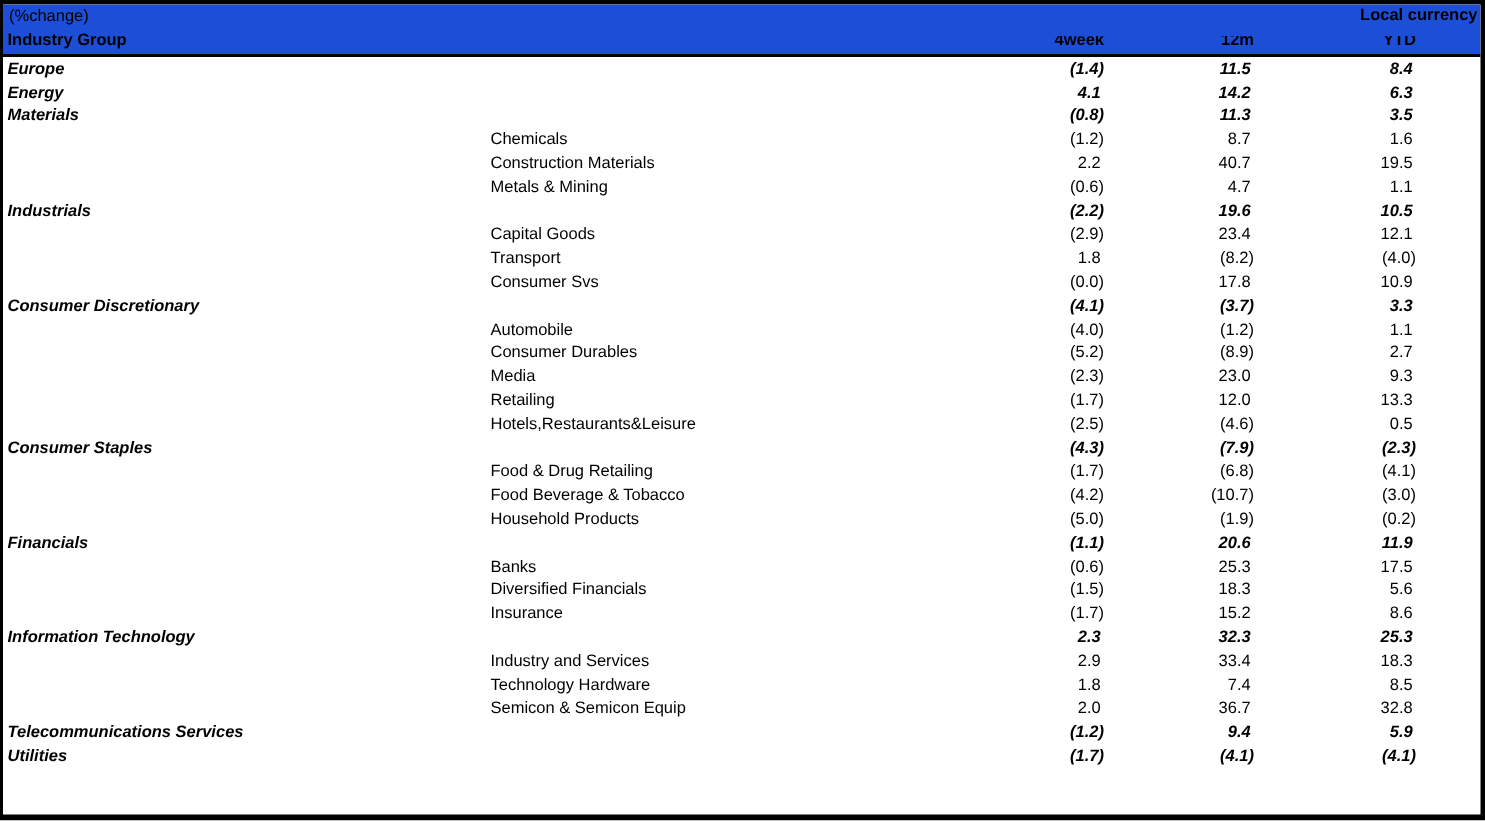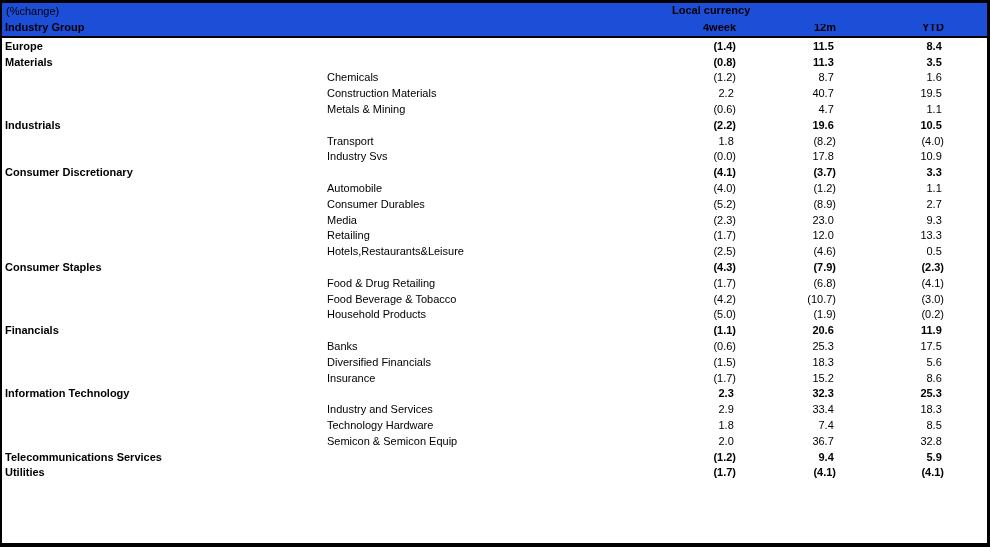--- a/index.html
+++ b/index.html
@@ -40,21 +40,21 @@
     font-size: 11px;
     font-weight: normal;
     line-height: 12px;
   }
   .currency-header {
     position: absolute;
     left: 670px;
     right: 2px;
     top: 0;
     height: 14px;
-    text-align: left;
+    text-align: right;
     font-size: 11px;
     font-weight: bold;
     line-height: 14px;
     border-bottom: 7px solid #1d4ed8;
   }
   
   table.grid {
     width: 985px;
     table-layout: fixed;
     border-collapse: collapse;
@@ -77,21 +77,21 @@
   td.spacer { }
   
   tbody tr td {
     height: 15.81px;
     padding-top: 0;
     padding-bottom: 0;
     font-size: 11px;
     vertical-align: middle;
     line-height: 12px;
   }
-  tr.group td { font-weight: bold; }
+  tr.group td { font-weight: bold; font-style: italic; }
   tr.sub td   { font-weight: normal; }
   tr.sub td.name { padding-left: 325px; }
 </style>
 </head>
 <body>
 
 <div class="sheet">
 
   <div class="header-band">
     <div class="hdr-row1">
@@ -128,20 +128,27 @@
     </colgroup>
     <tbody>
         <tr class="group">
           <td class="name">Europe</td>
           <td class="num">(1.4)</td>
           <td class="num">11.5 </td>
           <td class="num">8.4 </td>
           <td class="spacer"></td>
         </tr>
         <tr class="group">
+          <td class="name">Energy</td>
+          <td class="num">4.1 </td>
+          <td class="num">14.2 </td>
+          <td class="num">6.3 </td>
+          <td class="spacer"></td>
+        </tr>
+        <tr class="group">
           <td class="name">Materials</td>
           <td class="num">(0.8)</td>
           <td class="num">11.3 </td>
           <td class="num">3.5 </td>
           <td class="spacer"></td>
         </tr>
         <tr class="sub">
           <td class="name">Chemicals</td>
           <td class="num">(1.2)</td>
           <td class="num">8.7 </td>
@@ -163,28 +170,35 @@
           <td class="spacer"></td>
         </tr>
         <tr class="group">
           <td class="name">Industrials</td>
           <td class="num">(2.2)</td>
           <td class="num">19.6 </td>
           <td class="num">10.5 </td>
           <td class="spacer"></td>
         </tr>
         <tr class="sub">
+          <td class="name">Capital Goods</td>
+          <td class="num">(2.9)</td>
+          <td class="num">23.4 </td>
+          <td class="num">12.1 </td>
+          <td class="spacer"></td>
+        </tr>
+        <tr class="sub">
           <td class="name">Transport</td>
           <td class="num">1.8 </td>
           <td class="num">(8.2)</td>
           <td class="num">(4.0)</td>
           <td class="spacer"></td>
         </tr>
         <tr class="sub">
-          <td class="name">Industry Svs</td>
+          <td class="name">Consumer Svs</td>
           <td class="num">(0.0)</td>
           <td class="num">17.8 </td>
           <td class="num">10.9 </td>
           <td class="spacer"></td>
         </tr>
         <tr class="group">
           <td class="name">Consumer Discretionary</td>
           <td class="num">(4.1)</td>
           <td class="num">(3.7)</td>
           <td class="num">3.3 </td>

